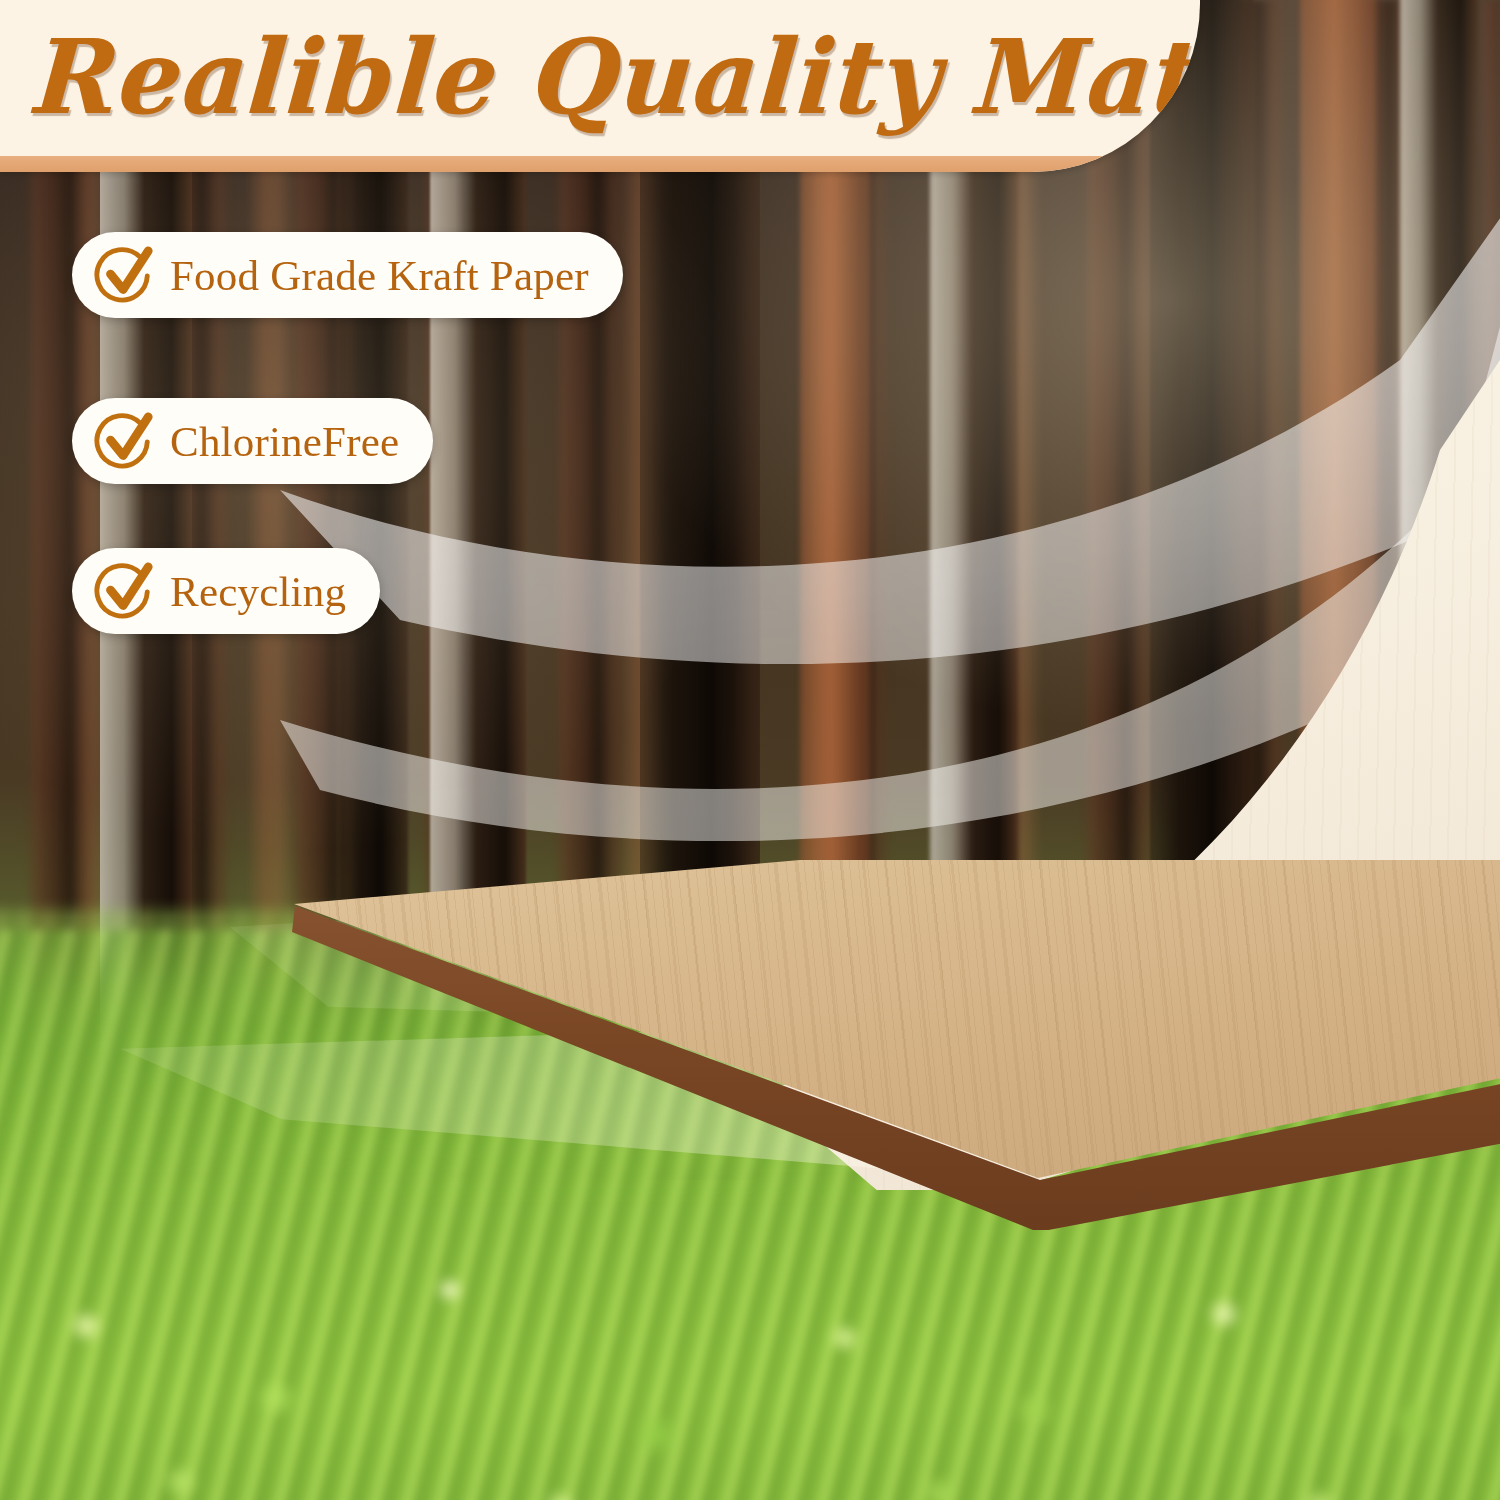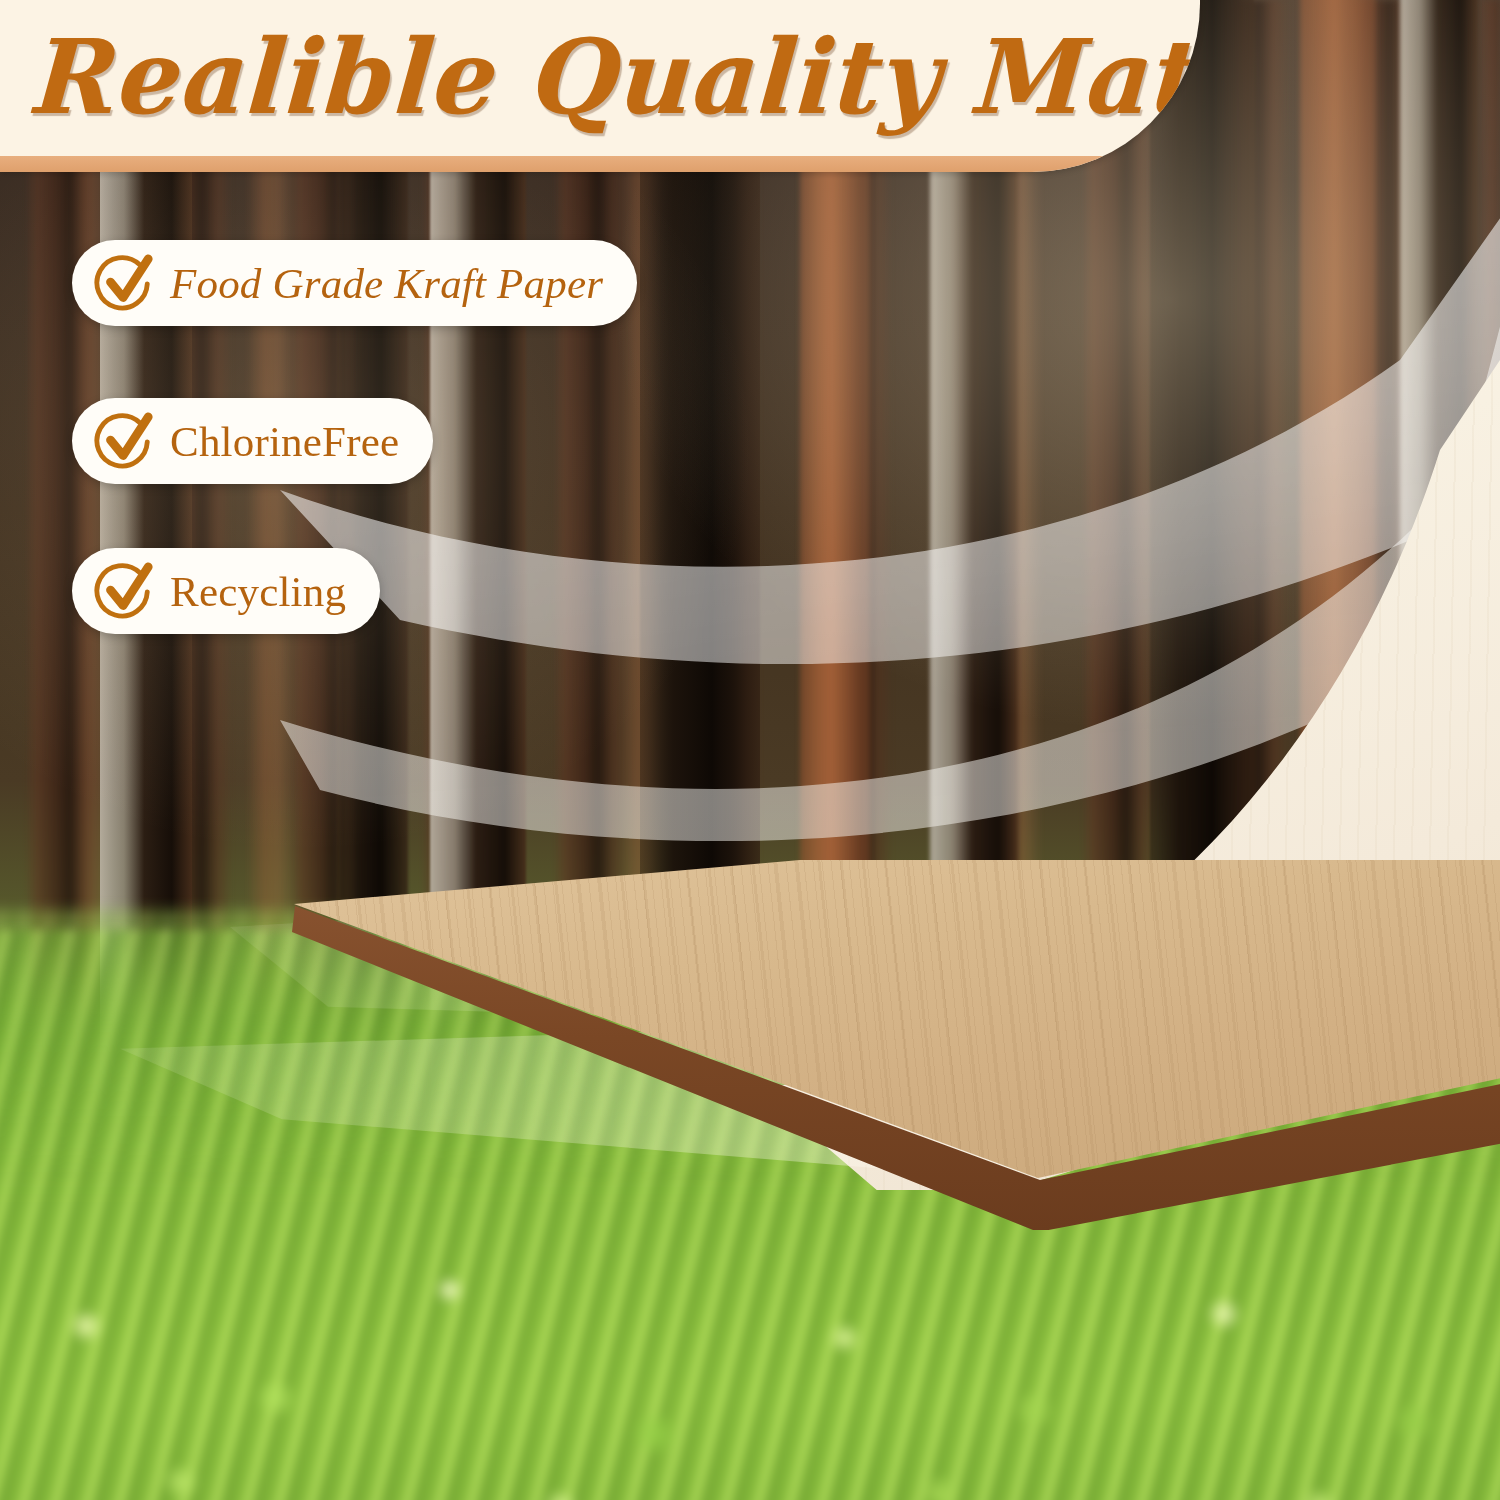--- a/index.html
+++ b/index.html
@@ -259,21 +259,21 @@
   <div class="sheet cream"></div>
   <div class="sheet wedge"></div>
   <div class="sheet board-edge"></div>
   <div class="sheet board-top"></div>
 
   <div class="banner">
     <div class="banner-title">Realible Quality Material</div>
     <div class="banner-stripe"></div>
   </div>
 
-  <div class="pill" style="left:72px;top:240px;font-style:italic;">
+  <div class="pill" style="left:72px;top:232px;">
     <span>
       <svg class="check-icon" viewBox="0 0 64 64" aria-hidden="true">
         <path d="M47 13 A26 26 0 1 0 55 33" fill="none" stroke="#C0700F" stroke-width="5" stroke-linecap="round"></path>
         <path d="M17 31 L30 47 L56 7" fill="none" stroke="#C0700F" stroke-width="9" stroke-linecap="round" stroke-linejoin="round"></path>
       </svg>
     </span>
     <span class="label">Food Grade Kraft Paper</span>
   </div>
 
   <div class="pill" style="left:72px;top:398px;">

